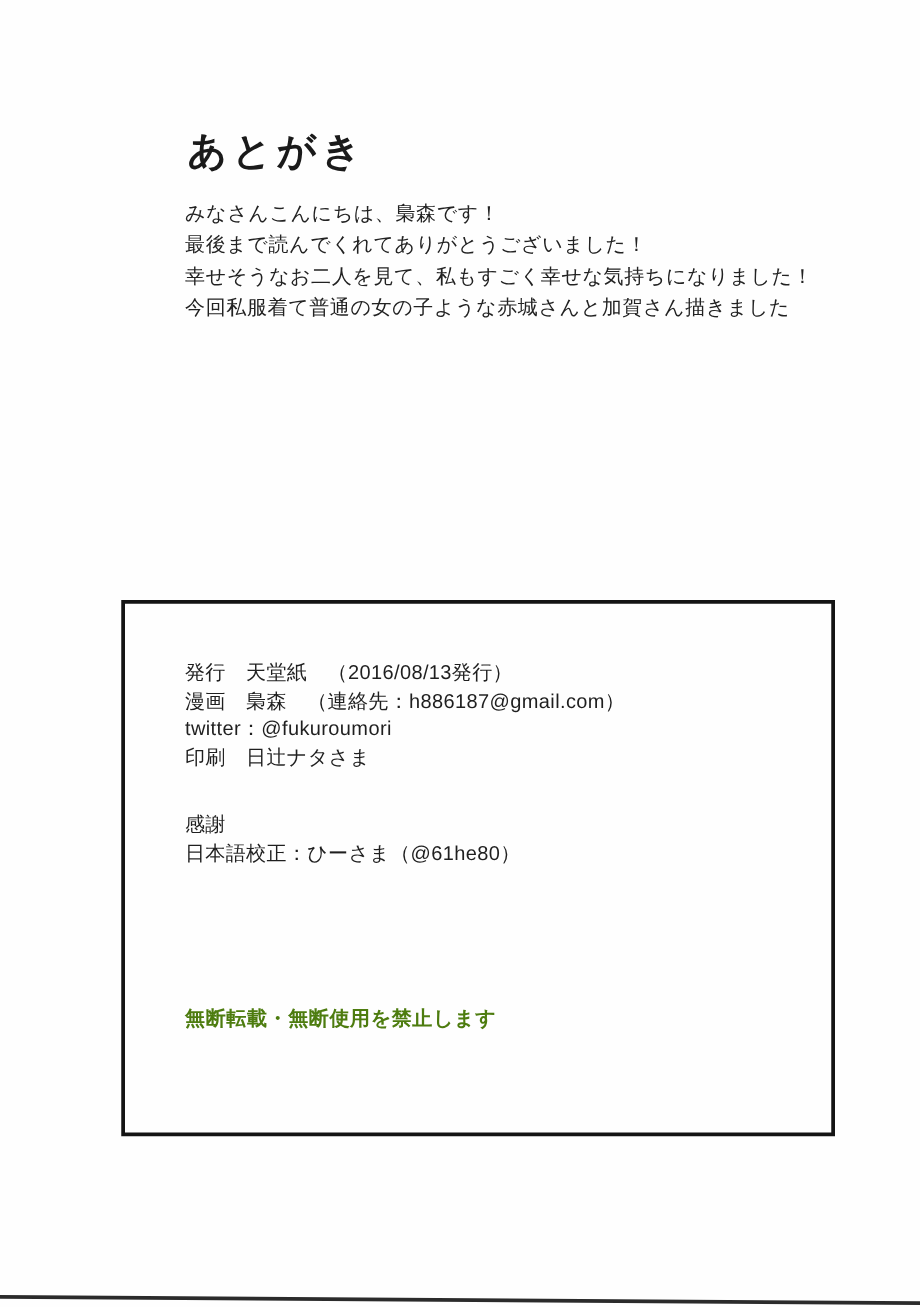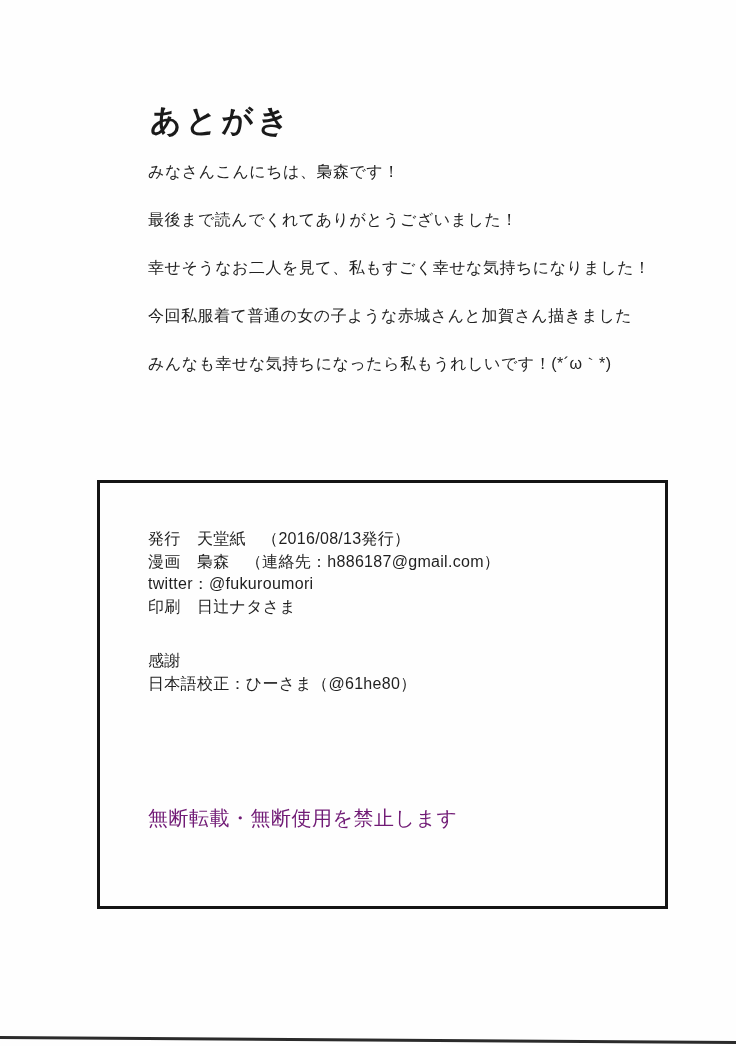--- a/index.html
+++ b/index.html
@@ -22,21 +22,21 @@
     font-weight: 600;
     letter-spacing: 4px;
     color: #1a1a1a;
     font-family: "Liberation Serif", serif;
   }
   .afterword {
     position: absolute;
     left: 148px; top: 162px;
     display: flex;
     flex-direction: column;
-    row-gap: 28px;
+    row-gap: 5px;
   }
   .afterword .line {
     font-size: 16px;
     line-height: 20px;
     letter-spacing: 0.5px;
     color: #222222;
     white-space: nowrap;
   }
   .colophon-box {
     position: absolute;
@@ -58,24 +58,25 @@
     color: #1f1f1f;
     white-space: nowrap;
   }
   .thanks {
     position: absolute;
     left: 48px; top: 167px;
   }
   .notice {
     position: absolute;
     left: 48px; top: 322px;
-    font-size: 20px;
+    font-size: 16px;
     letter-spacing: 0.5px;
-    color: #701a75;
+    color: #4d7c0f;
     white-space: nowrap;
+    font-weight: bold;
   }
   .scan-edge-line {
     position: absolute;
     left: -10px; top: 1036px;
     width: 760px; height: 2.5px;
     background: #2b2b2b;
     transform: rotate(0.38deg);
     transform-origin: left center;
   }
 </style>
@@ -84,21 +85,20 @@
 
 <div class="page">
 
   <div class="title">あとがき</div>
 
   <div class="afterword">
     <div class="line">みなさんこんにちは、梟森です！</div>
     <div class="line">最後まで読んでくれてありがとうございました！</div>
     <div class="line">幸せそうなお二人を見て、私もすごく幸せな気持ちになりました！</div>
     <div class="line">今回私服着て普通の女の子ような赤城さんと加賀さん描きました</div>
-    <div class="line">みんなも幸せな気持ちになったら私もうれしいです！(*´ω｀*)</div>
   </div>
 
   <div class="colophon-box">
 
     <div class="colophon">
       <div class="line">発行　天堂紙　（2016/08/13発行）</div>
       <div class="line">漫画　梟森　（連絡先：h886187@gmail.com）</div>
       <div class="line">twitter：@fukuroumori</div>
       <div class="line">印刷　日辻ナタさま</div>
     </div>

